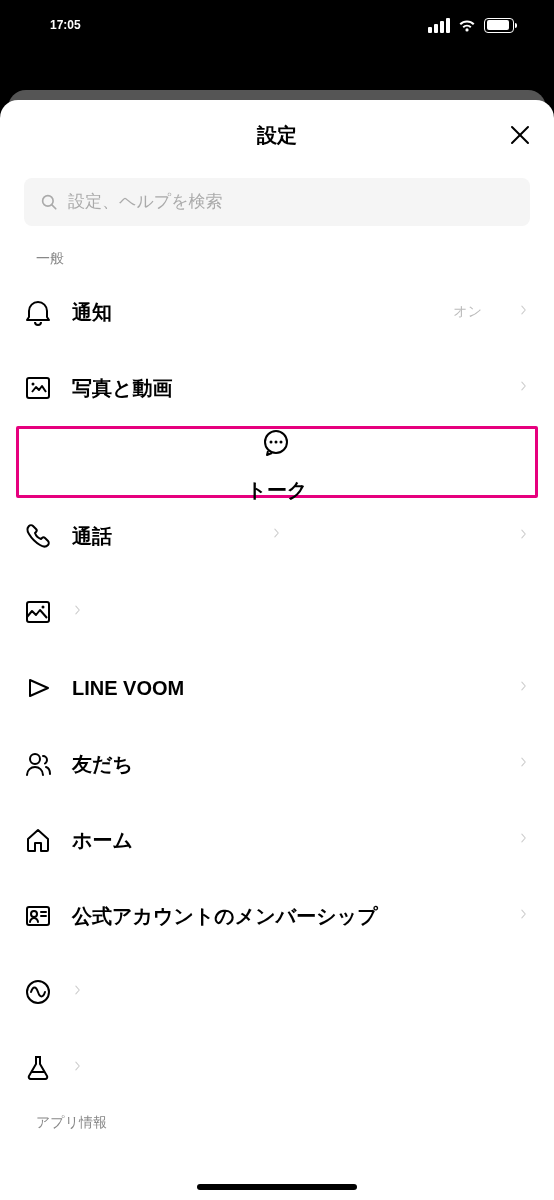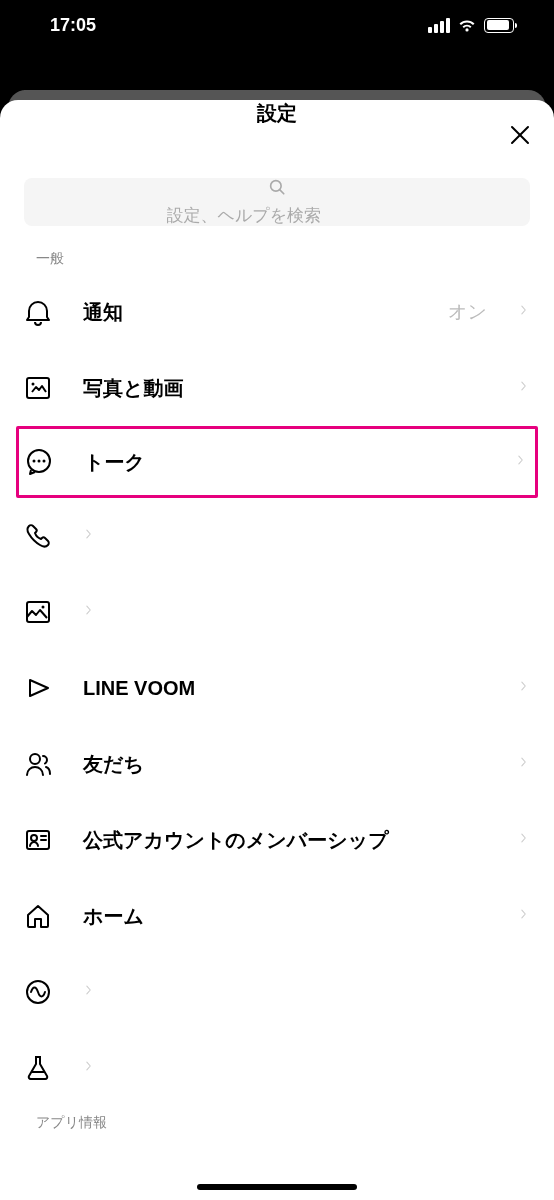--- a/index.html
+++ b/index.html
@@ -11,21 +11,21 @@
       position: relative;
       overflow: hidden;
     }
     .status-bar {
       height: 50px;
       display: flex;
       justify-content: space-between;
       align-items: center;
       padding: 0 40px 0 50px;
       color: #fff;
-      font-size: 18px;
+      font-size: 12px;
       font-weight: 600;
     }
     .status-right {
       display: flex;
       align-items: center;
       gap: 7px;
     }
     .signal-bars { display: flex; align-items: flex-end; gap: 2px; }
     .signal-bars span { width: 4px; background: #fff; border-radius: 1px; }
     .signal-bars span:nth-child(1){height:6px}
@@ -53,21 +53,21 @@
       top: 100px;
       left: 0;
       right: 0;
       bottom: 0;
       background: #fff;
       border-radius: 18px 18px 0 0;
       overflow: hidden;
     }
     .sheet-header {
       display: flex;
-      align-items: flex-start;
+      align-items: center;
       justify-content: center;
       height: 70px;
       position: relative;
     }
     .sheet-title { font-size: 20px; font-weight: 600; }
     .close-btn {
       position: absolute;
       right: 20px;
       top: 50%;
       transform: translateY(-50%);
@@ -77,21 +77,20 @@
     }
     .search-box {
       margin: 8px 24px 16px;
       background: #f5f5f5;
       border-radius: 8px;
       height: 48px;
       display: flex;
       align-items: center;
       padding: 0 16px;
       gap: 10px;
-      flex-direction: column;
     }
     .search-box input {
       border: none;
       background: transparent;
       font-size: 17px;
       flex: 1;
       outline: none;
       color: #333;
     }
     .search-box input::placeholder { color: #aaa; }
@@ -103,49 +102,50 @@
       color: #888;
     }
     .list { padding: 0 0; }
     .row {
       display: flex;
       align-items: center;
       padding: 0 24px;
       height: 76px;
       cursor: pointer;
       position: relative;
-      gap: 31px;
+      gap: 20px;
     }
     .row.highlighted {
       border: 3px solid #e6007e;
       margin: 0 16px;
       padding: 0 8px 0 8px;
       border-radius: 2px;
       height: 72px;
+      flex-direction: column;
     }
     .row.highlighted .row-icon { margin-left: -2px;}
     .row-icon {
       width: 28px;
       height: 28px;
       display: flex;
       align-items: center;
       justify-content: center;
       color: #000;
       flex-shrink: 0;
     }
     .row-label {
       font-size: 20px;
       font-weight: 700;
       flex: 1;
       color: #000;
     }
     .row-value {
-      font-size: 19px;
+      font-size: 14px;
       color: #bbb;
-      margin-right: 0;
+      margin-right: 16px;
     }
     .chevron {
       color: #ccc;
       flex-shrink: 0;
     }
     .home-indicator {
       position: absolute;
       bottom: 10px;
       left: 50%;
       transform: translateX(-50%);
@@ -233,20 +233,21 @@
         <div class="chevron"><svg width="12" height="18" viewBox="0 0 28 28">
             <use href="#ic-chevron"></use>
           </svg></div>
       </div>
       <div class="row">
         <div class="row-icon">
           <svg width="28" height="28" viewBox="0 0 28 28">
             <use href="#ic-phone"></use>
           </svg>
         </div>
+        <div class="row-label">通話</div>
         <div class="chevron"><svg width="12" height="18" viewBox="0 0 28 28">
             <use href="#ic-chevron"></use>
           </svg></div>
       </div>
       <div class="row">
         <div class="row-icon">
           <svg width="28" height="28" viewBox="0 0 28 28">
             <use href="#ic-album"></use>
           </svg>
         </div>
@@ -272,35 +273,35 @@
           </svg>
         </div>
         <div class="row-label">友だち</div>
         <div class="chevron"><svg width="12" height="18" viewBox="0 0 28 28">
             <use href="#ic-chevron"></use>
           </svg></div>
       </div>
       <div class="row">
         <div class="row-icon">
           <svg width="28" height="28" viewBox="0 0 28 28">
+            <use href="#ic-home"></use>
+          </svg>
+        </div>
+        <div class="row-label">ホーム</div>
+        <div class="chevron"><svg width="12" height="18" viewBox="0 0 28 28">
+            <use href="#ic-chevron"></use>
+          </svg></div>
+      </div>
+      <div class="row">
+        <div class="row-icon">
+          <svg width="28" height="28" viewBox="0 0 28 28">
             <use href="#ic-membership"></use>
           </svg>
         </div>
         <div class="row-label">公式アカウントのメンバーシップ</div>
-        <div class="chevron"><svg width="12" height="18" viewBox="0 0 28 28">
-            <use href="#ic-chevron"></use>
-          </svg></div>
-      </div>
-      <div class="row">
-        <div class="row-icon">
-          <svg width="28" height="28" viewBox="0 0 28 28">
-            <use href="#ic-home"></use>
-          </svg>
-        </div>
-        <div class="row-label">ホーム</div>
         <div class="chevron"><svg width="12" height="18" viewBox="0 0 28 28">
             <use href="#ic-chevron"></use>
           </svg></div>
       </div>
       <div class="row">
         <div class="row-icon">
           <svg width="28" height="28" viewBox="0 0 28 28">
             <use href="#ic-siri"></use>
           </svg>
         </div>

